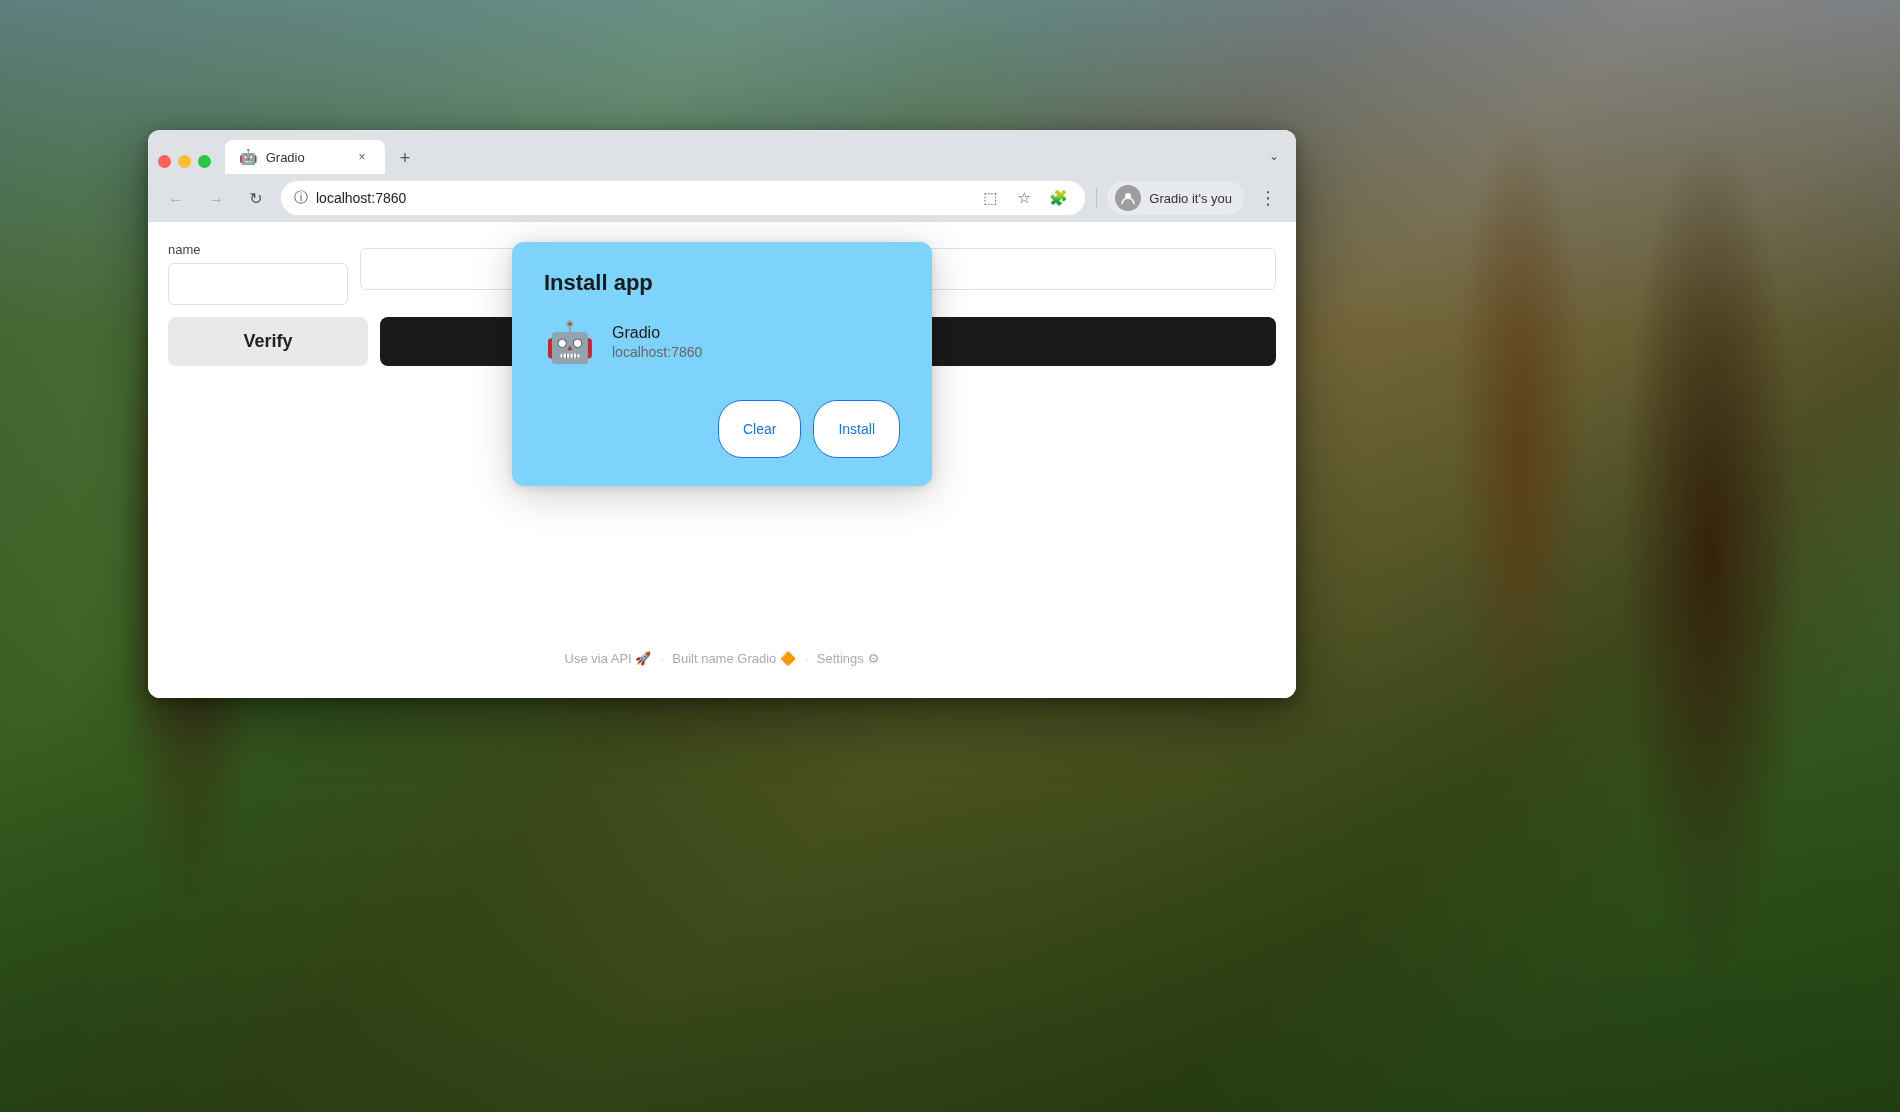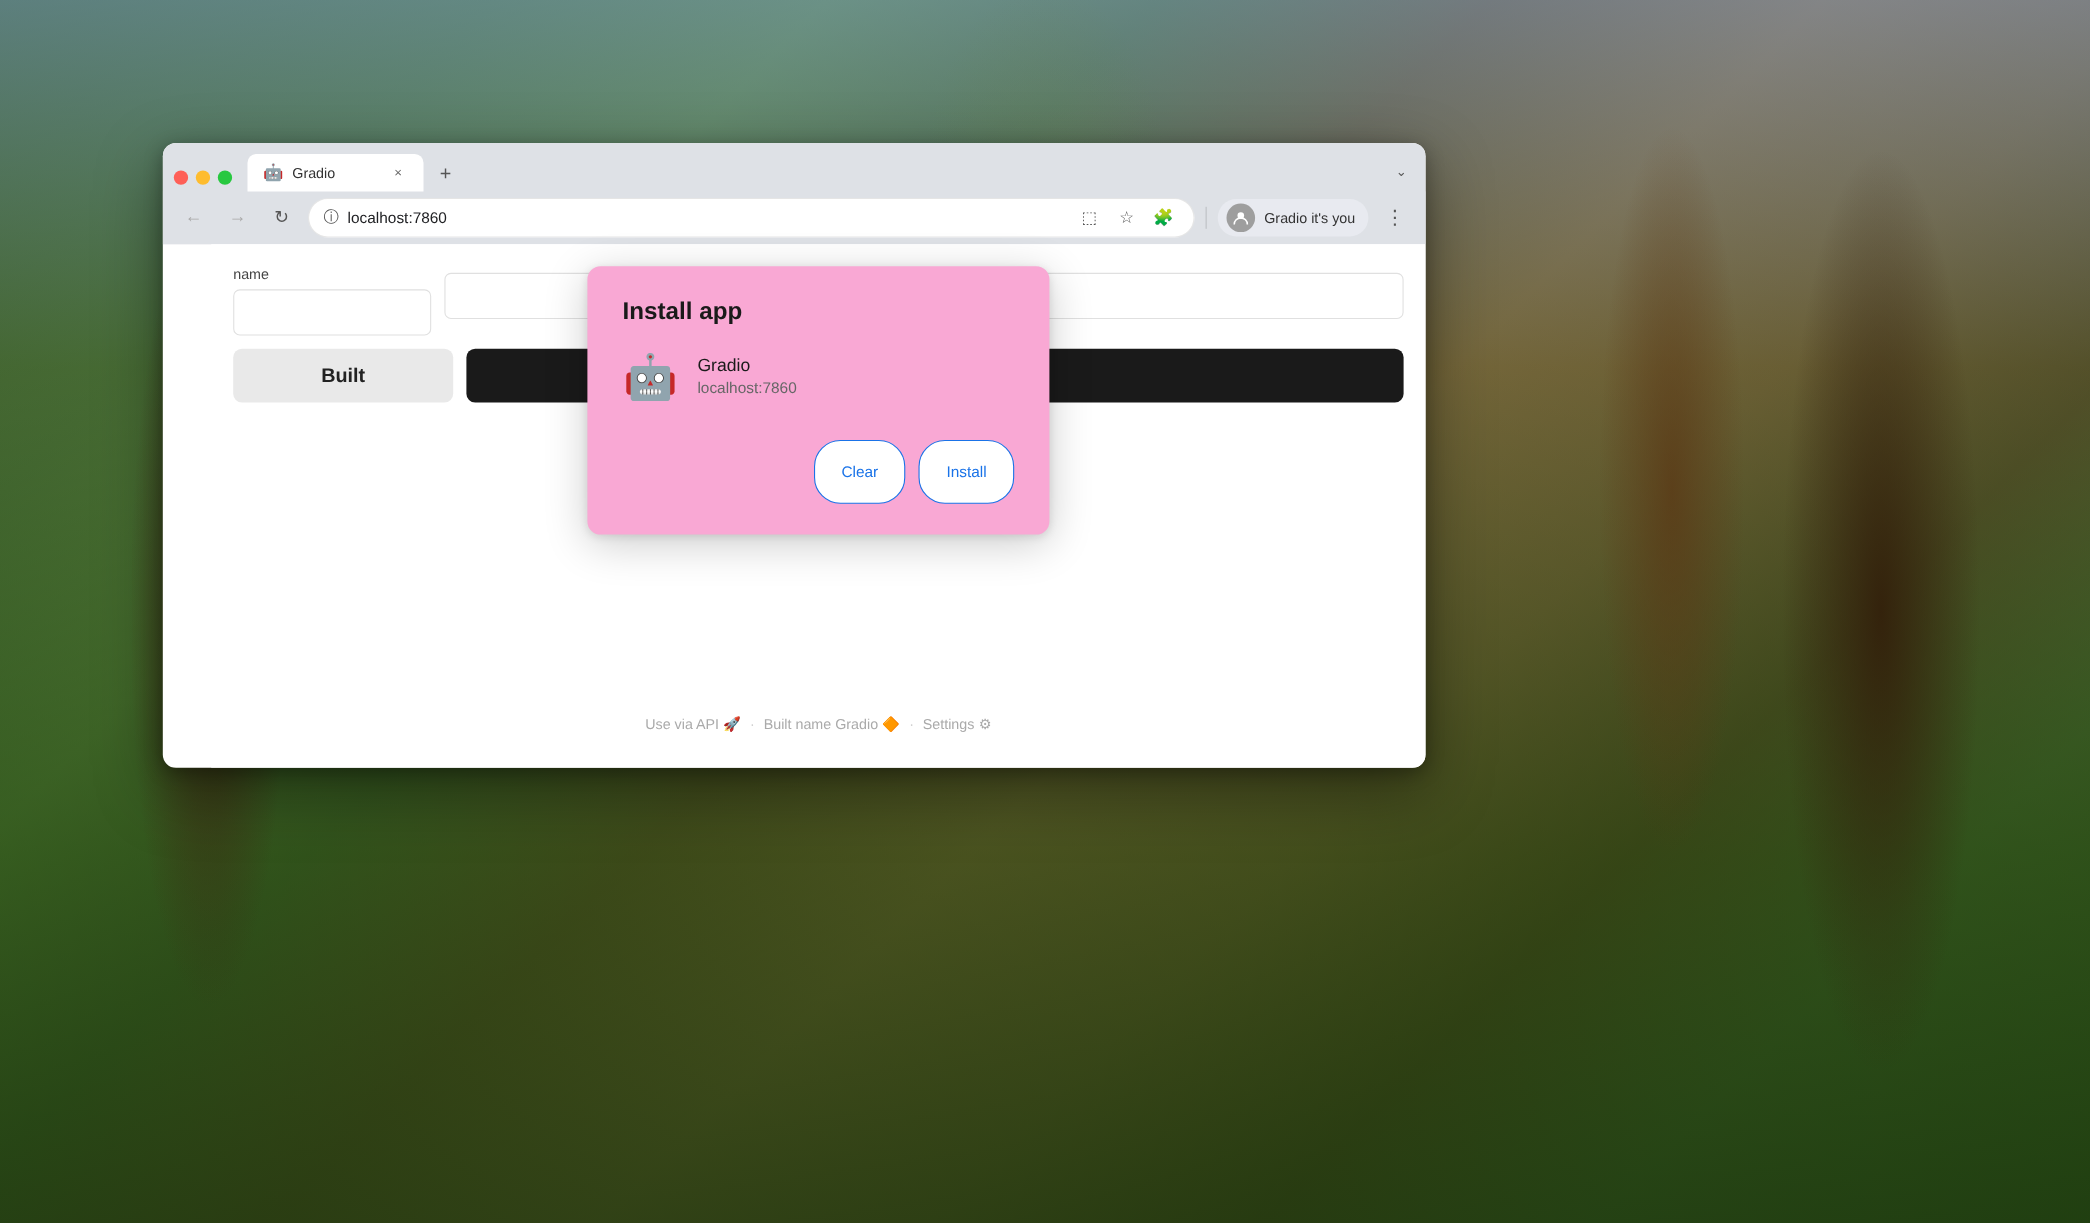--- a/index.html
+++ b/index.html
@@ -276,21 +276,20 @@
 
     
     .browser-content {
       flex: 1;
       background: #fff;
       position: relative;
       display: flex;
       flex-direction: column;
       align-items: center;
       padding: 20px;
-      margin-left: 44px;
     }
 
     .gradio-app {
       width: 100%;
       display: flex;
       flex-direction: column;
       gap: 12px;
     }
 
     .form-row {
@@ -392,21 +391,21 @@
       bottom: 0;
       background: rgba(0,0,0,0.0);
       display: flex;
       align-items: flex-start;
       justify-content: center;
       padding-top: 20px;
       z-index: 100;
     }
 
     .install-dialog {
-      background: #f9a8d4;
+      background: #7dd3fc;
       border-radius: 12px;
       padding: 28px 32px 28px 32px;
       width: 420px;
       box-shadow: 0 8px 40px rgba(0,0,0,0.2), 0 2px 8px rgba(0,0,0,0.1);
     }
 
     .dialog-title {
       font-size: 22px;
       font-weight: 600;
       color: #1a1a1a;
@@ -540,21 +539,21 @@
           <label class="form-label">name</label>
           <input class="form-input" type="text" style="">
         </div>
         <div class="form-group" style="flex:1">
           <label class="form-label"></label>
           <input class="form-input-wide" type="text" style="width: 100%;">
         </div>
       </div>
 
       <div class="btn-row">
-        <button class="clear-btn">Built</button>
+        <button class="clear-btn">Verify</button>
         <button class="submit-btn">Submit</button>
       </div>
 
     </div>
 
     <div class="dialog-overlay">
       <div class="install-dialog">
         <div class="dialog-title">Install app</div>
 
         <div class="app-info">

